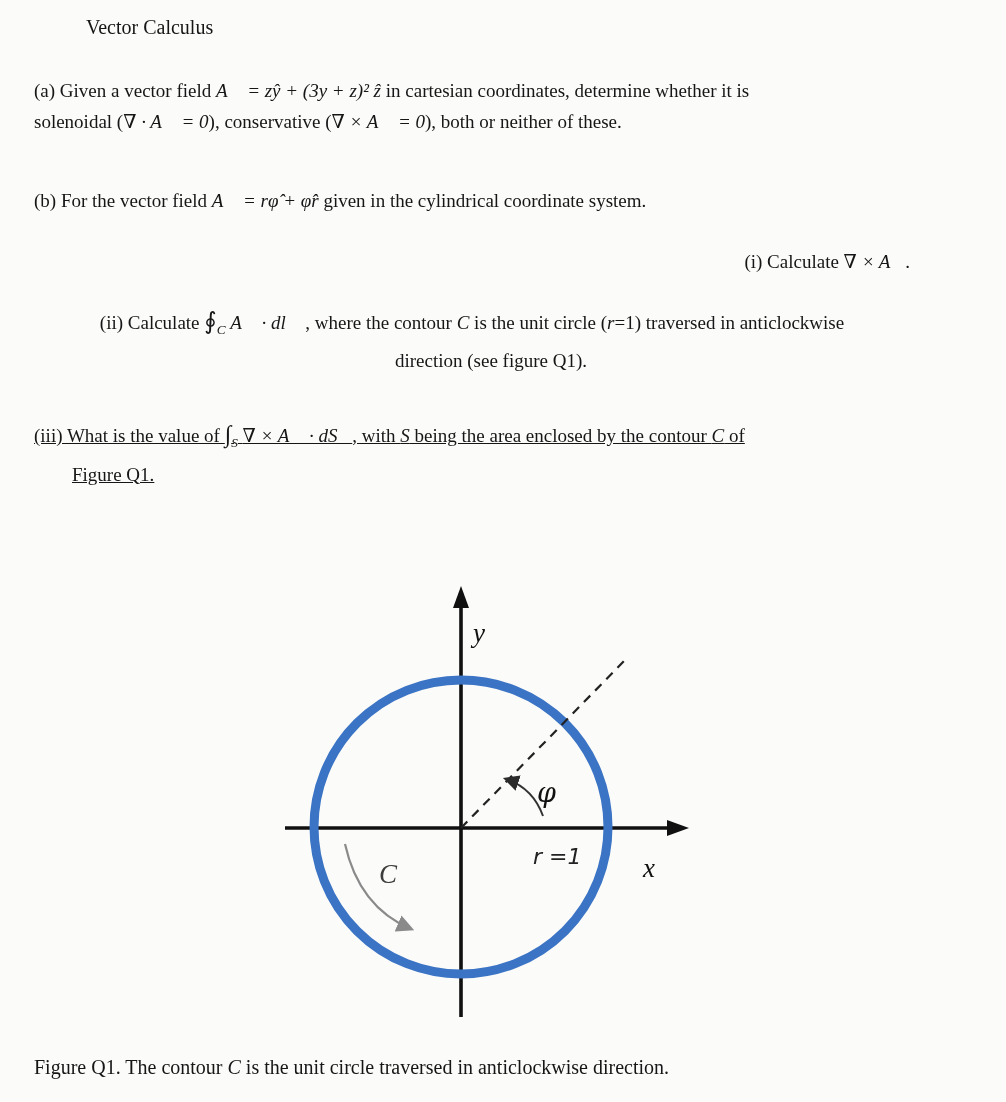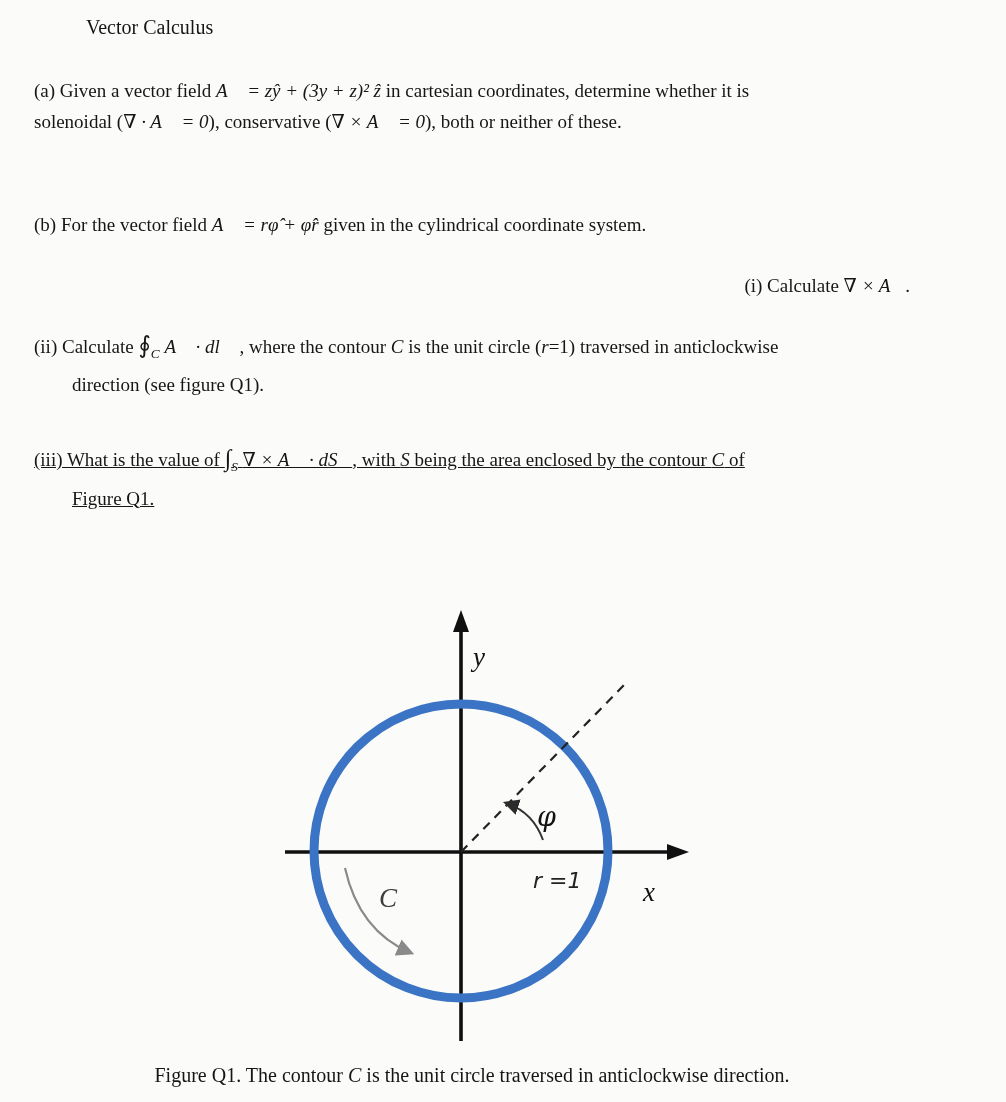--- a/index.html
+++ b/index.html
@@ -7,31 +7,31 @@
   body {
     background: #fbfbfa;
     color: #161616;
     font-family: "Liberation Serif", "DejaVu Serif", serif;
     font-size: 19px;
   }
   .page { padding: 12px 34px 0 34px; width: 944px; }
   .title { margin-left: 52px; font-size: 20px; line-height: 31px; }
   .para { line-height: 31px; }
   #p-a   { margin-top: 32px; }
-  #p-b   { margin-top: 72px; }
+  #p-b   { margin-top: 48px; }
   #p-i   { margin-top: 30px; text-align: right; }
-  #p-ii  { margin-top: 30px; }
+  #p-ii  { margin-top: 30px; text-align: center; }
   #p-iii { margin-top: 44px; text-decoration: underline; }
   .hang { padding-left: 38px; text-indent: -38px; }
   .seg-n { font-style: normal; }
   .seg-i { font-style: italic; }
   .seg-op { font-style: normal; font-size: 1.25em; line-height: 1; }
   .seg-sub { font-style: italic; font-size: 0.7em; vertical-align: -0.4em; }
   .figure { margin-top: 90px; margin-left: 241px; width: 420px; height: 450px; }
-  .caption { margin-top: 6px; text-align: center; font-size: 20px; line-height: 30px; }
+  .caption { margin-top: 22px; text-align: left; font-size: 20px; line-height: 30px; }
   .axis-label   { font-family: "Liberation Serif", "DejaVu Serif", serif; font-style: italic; font-size: 27px; fill: #111; }
   .phi-label    { font-family: "DejaVu Serif", serif; font-style: italic; font-size: 27px; fill: #111; }
   .radius-label { font-family: "DejaVu Sans", sans-serif; font-style: italic; font-size: 22px; fill: #222; }
   .contour-label{ font-family: "Liberation Serif", "DejaVu Serif", serif; font-style: italic; font-size: 27px; fill: #3d3d3d; }
 </style>
 </head>
 <body>
 
 <div class="page">
 

